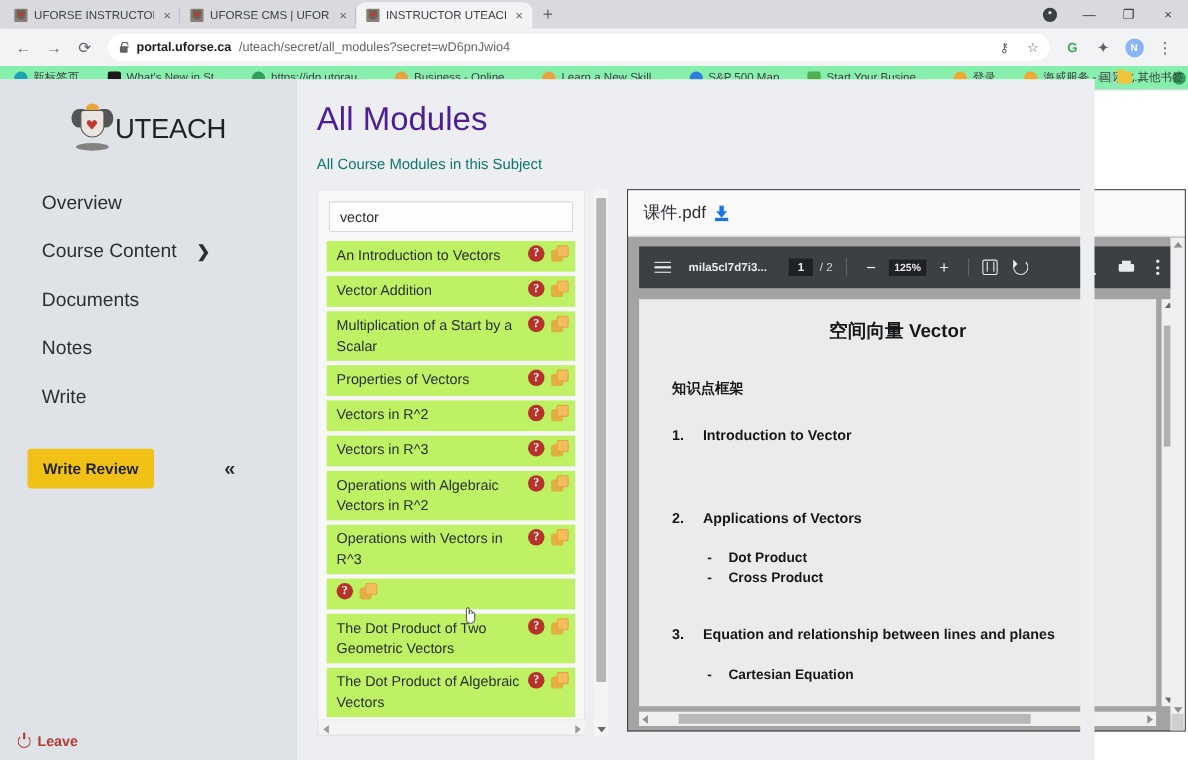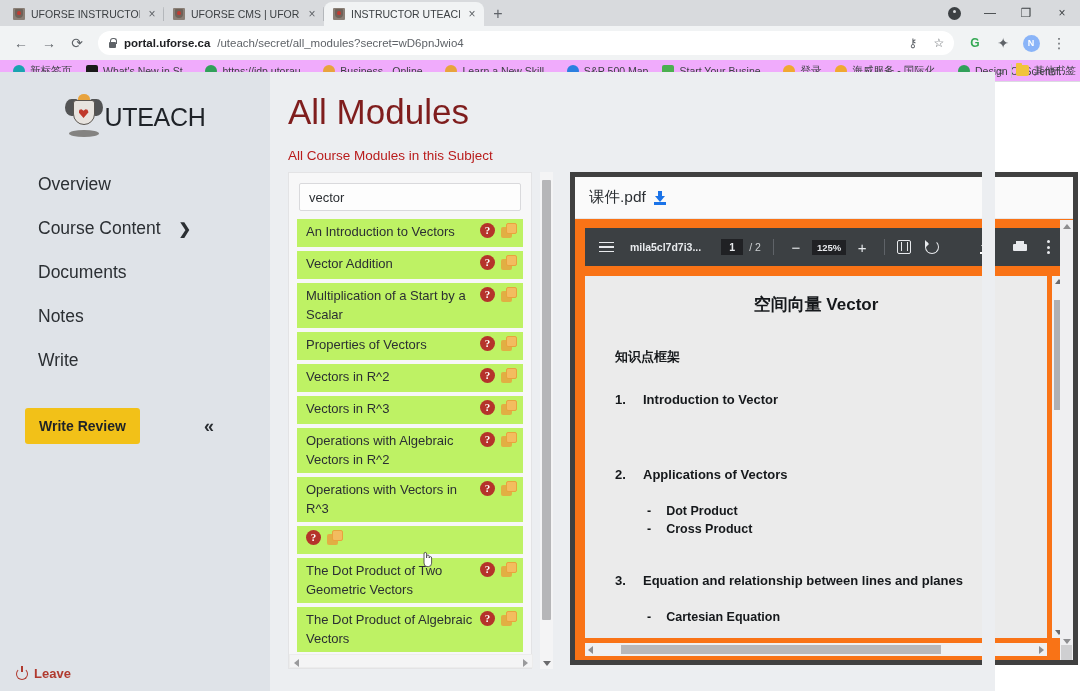--- a/index.html
+++ b/index.html
@@ -72,21 +72,21 @@
   .omnibox .urlrest { color:#5f6368; }
   .lockicon { width:9px;height:11px; position:relative; flex:0 0 9px; }
   .lockicon:before{content:"";position:absolute;left:1px;top:4px;width:7px;height:6px;background:#5f6368;border-radius:1px;}
   .lockicon:after{content:"";position:absolute;left:2.2px;top:0.5px;width:4.6px;height:5px;border:1.3px solid #5f6368;border-bottom:none;border-radius:3px 3px 0 0;}
   .omni-right { position:absolute; right:6px; top:0; height:24px; display:flex; align-items:center; gap:8px;}
   .profilecirc{width:17px;height:17px;border-radius:50%;background:#8ab4f8;color:#fff;font-size:9px;
     display:flex;align-items:center;justify-content:center;font-weight:bold;}
   .extIcon{width:18px;height:18px;display:flex;align-items:center;justify-content:center;color:#5f6368;font-size:12px;}
 
   .bookmarks {
-    height:22px; background:#f0abfc; display:flex; align-items:center; gap:0px;
+    height:22px; background:#86efac; display:flex; align-items:center; gap:12px;
     padding:0 6px; font-size:10.5px; color:#3c4043; border-bottom:1px solid #dadce0;
     position:relative; overflow:hidden;
   }
   .bm { display:flex; align-items:center; gap:5px; padding:0 7px; white-space:nowrap; height:20px;}
   .bmico { width:12px;height:12px;border-radius:2px;flex:0 0 12px; }
   .bm-overflow{ position:absolute; right:76px; font-size:11px; color:#5f6368;}
   .bm-sep{position:absolute;right:68px;width:1px;height:14px;background:#c6c8ca;}
   .bm-other{position:absolute;right:4px;display:flex;align-items:center;gap:5px;}
   .folderico{width:13px;height:11px;background:#f1c33c;border-radius:1px 2px 2px 2px;position:relative;}
   .folderico:before{content:"";position:absolute;left:0;top:-2px;width:6px;height:3px;background:#f1c33c;border-radius:1px 1px 0 0;}
@@ -134,22 +134,22 @@
   .leave {
     position:absolute; left:16px; bottom:10px; display:flex; align-items:center; gap:6px;
     color:#b03a2e; font-size:13px; font-weight:bold;
   }
   .powerico{width:12px;height:12px;border:1.6px solid #b03a2e;border-radius:50%;position:relative;
     border-top-color:transparent;}
   .powerico:after{content:"";position:absolute;left:4.2px;top:-3px;width:1.6px;height:6px;background:#b03a2e;}
 
   
   .main { position:absolute; left:270px; top:0; right:0; bottom:0; }
-  .page-title { font-size:35px; color:#7f1d1d; margin:20px 0 0 18px; font-weight:400; }
-  .page-sub { font-size:13.5px; color:#b91c1c; margin:16px 0 0 18px; }
+  .page-title { font-size:30px; color:#4c1d95; margin:20px 0 0 18px; font-weight:400; }
+  .page-sub { font-size:13.5px; color:#0f766e; margin:16px 0 0 18px; }
 
   .columns { position:absolute; left:18px; top:100px; right:0; bottom:0; }
 
   
   .listpanel {
     position:absolute; left:0; top:0; width:244px; bottom:22px;
     background:#f7f7f8; border:1px solid #e3e3e5;
   }
   .searchwrap { padding:10px 10px 4px 10px; }
   .searchinput {
@@ -182,21 +182,21 @@
     position:absolute; left:0; bottom:0; width:244px; height:14px; background:#f4f4f5; border:1px solid #ececec;
   }
   .listscroll-h .arrl{position:absolute;left:4px;top:4px;width:0;height:0;
      border-top:4px solid transparent;border-bottom:4px solid transparent;border-right:5px solid #9a9a9c;}
   .listscroll-h .arrr{position:absolute;right:4px;top:4px;width:0;height:0;
      border-top:4px solid transparent;border-bottom:4px solid transparent;border-left:5px solid #9a9a9c;}
 
   
   .pdfpanel {
     position:absolute; left:282px; top:0; width:508px; bottom:26px;
-    background:#f97316; border:5px solid #404040;
+    background:#a3a3a3; border:1px solid #404040;
   }
   .pdfhead { height:42px; display:flex; align-items:center; gap:7px; padding:0 14px;
     border-bottom:1px solid #e7e7e9; background:#fafafa;}
   .pdfname { font-size:15.5px; color:#2b2f33; }
   .dlico{width:14px;height:14px;position:relative;}
   .dlico:before{content:"";position:absolute;left:5px;top:0;width:4px;height:7px;background:#1a73e8;}
   .dlico:after{content:"";position:absolute;left:2px;top:5px;width:0;height:0;
     border-left:5px solid transparent;border-right:5px solid transparent;border-top:6px solid #1a73e8;}
   .dlbar{position:absolute;left:1px;bottom:0;width:12px;height:2.5px;background:#1a73e8;}
 

